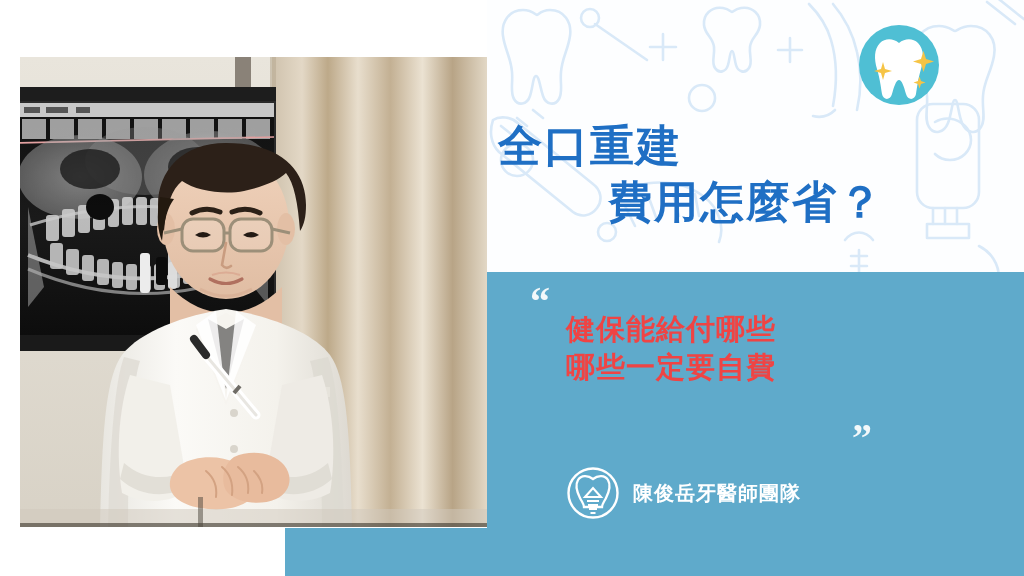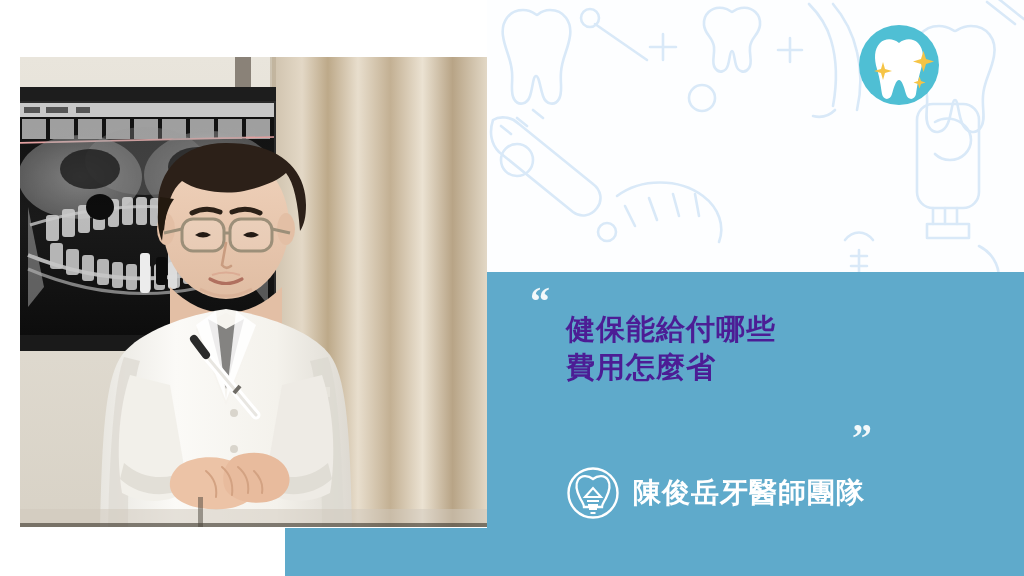--- a/index.html
+++ b/index.html
@@ -48,33 +48,33 @@
     color:#ffffff;font-size:40px;font-weight:bold;line-height:1;
     opacity:.92;font-family:"Liberation Serif","DejaVu Serif",serif;
   }
   .quote-close{
     position:absolute;left:852px;top:418px;
     color:#ffffff;font-size:40px;font-weight:bold;line-height:1;
     opacity:.92;font-family:"Liberation Serif","DejaVu Serif",serif;
   }
   .quote-lines{
     position:absolute;left:566px;top:310px;width:360px;
-    color:#4c1d95;font-weight:bold;font-size:29px;line-height:1.32;
+    color:#ef4444;font-weight:bold;font-size:29px;line-height:1.32;
     letter-spacing:1px;white-space:nowrap;
   }
   .quote-lines span{display:block;}
 
   
   .logo-row{
     position:absolute;left:566px;top:466px;
     display:flex;align-items:center;gap:13px;
   }
   .logo-mark{width:54px;height:54px;flex:0 0 auto;}
   .logo-text{
-    color:#ffffff;font-weight:bold;font-size:28px;letter-spacing:1px;
+    color:#ffffff;font-weight:bold;font-size:20px;letter-spacing:1px;
     white-space:nowrap;line-height:1;
   }
 
   
   .tooth-badge{position:absolute;left:857px;top:23px;width:84px;height:84px;}
 
   
   .photo{
     position:absolute;left:20px;top:57px;width:467px;height:470px;
     overflow:hidden;background:#cfc6b8;
@@ -155,38 +155,42 @@
 
         <path d="M130 196 c24 -18 62 -18 86 0 c16 12 22 30 16 46"></path>
         <path d="M138 206 l10 20 m14 -28 l8 22 m16 -26 l6 22 m16 -22 l4 22"></path>
 
         <path d="M372 250 l0 40 M364 256 l16 0 M364 266 l16 0 M364 276 l16 0 M364 286 l16 0"></path>
         <path d="M358 240 c8 -10 20 -10 28 0"></path>
       </g>
     </svg>
   </div>
 
+  <div class="headline">
+    <span class="l1">全口重建</span>
+    <span class="l2">費用怎麼省？</span>
+  </div>
 
   <div class="tooth-badge">
     <svg viewBox="0 0 84 84">
       <circle cx="42" cy="42" r="40" fill="#4FBFD4"></circle>
       <path d="M42 20 c-6 -5 -14 -5 -19 0 c-6 6 -6 16 -3 26 c3 10 4 19 5 25 c1 6 8 7 10 0 c2 -7 4 -14 7 -14 c3 0 5 7 7 14 c2 7 9 6 10 0 c1 -6 2 -15 5 -25 c3 -10 3 -20 -3 -26 c-5 -5 -13 -5 -19 0 z" fill="#ffffff"></path>
       <path d="M24 46 l2 -7 l2 7 l7 2 l-7 2 l-2 7 l-2 -7 l-7 -2 z" fill="#F6C445"></path>
       <path d="M64 36 l2.5 -8 l2.5 8 l8 2.5 l-8 2.5 l-2.5 8 l-2.5 -8 l-8 -2.5 z" fill="#F6C445"></path>
       <path d="M61 58 l1.5 -4.5 l1.5 4.5 l4.5 1.5 l-4.5 1.5 l-1.5 4.5 l-1.5 -4.5 l-4.5 -1.5 z" fill="#F6C445"></path>
     </svg>
   </div>
 
   <div class="blue-right"></div>
   <div class="blue-bottom"></div>
 
   <div class="quote-open">“</div>
   <div class="quote-lines">
     <span>健保能給付哪些</span>
-    <span>費用怎麼省</span>
+    <span>哪些一定要自費</span>
   </div>
   <div class="quote-close">”</div>
 
   <div class="logo-row">
     <span class="logo-mark">
       <svg viewBox="0 0 54 54">
         <circle cx="27" cy="27" r="24.5" fill="none" stroke="#ffffff" stroke-width="2.4"></circle>
         <path d="M27 13 c-5 -4 -12 -4 -15 1 c-3 5 -1 12 2 18 c2 4 4 6 4 9 l18 0 c0 -3 2 -5 4 -9 c3 -6 5 -13 2 -18 c-3 -5 -10 -5 -15 -1 z" fill="none" stroke="#ffffff" stroke-width="2.3"></path>
         <path d="M19 31 l8 -9 l8 9 z" fill="none" stroke="#ffffff" stroke-width="2.1"></path>
         <path d="M21 35 l12 0 M22 39 l10 0 M23 43 l8 0 M24.5 47 l5 0" stroke="#ffffff" stroke-width="2.2"></path>

